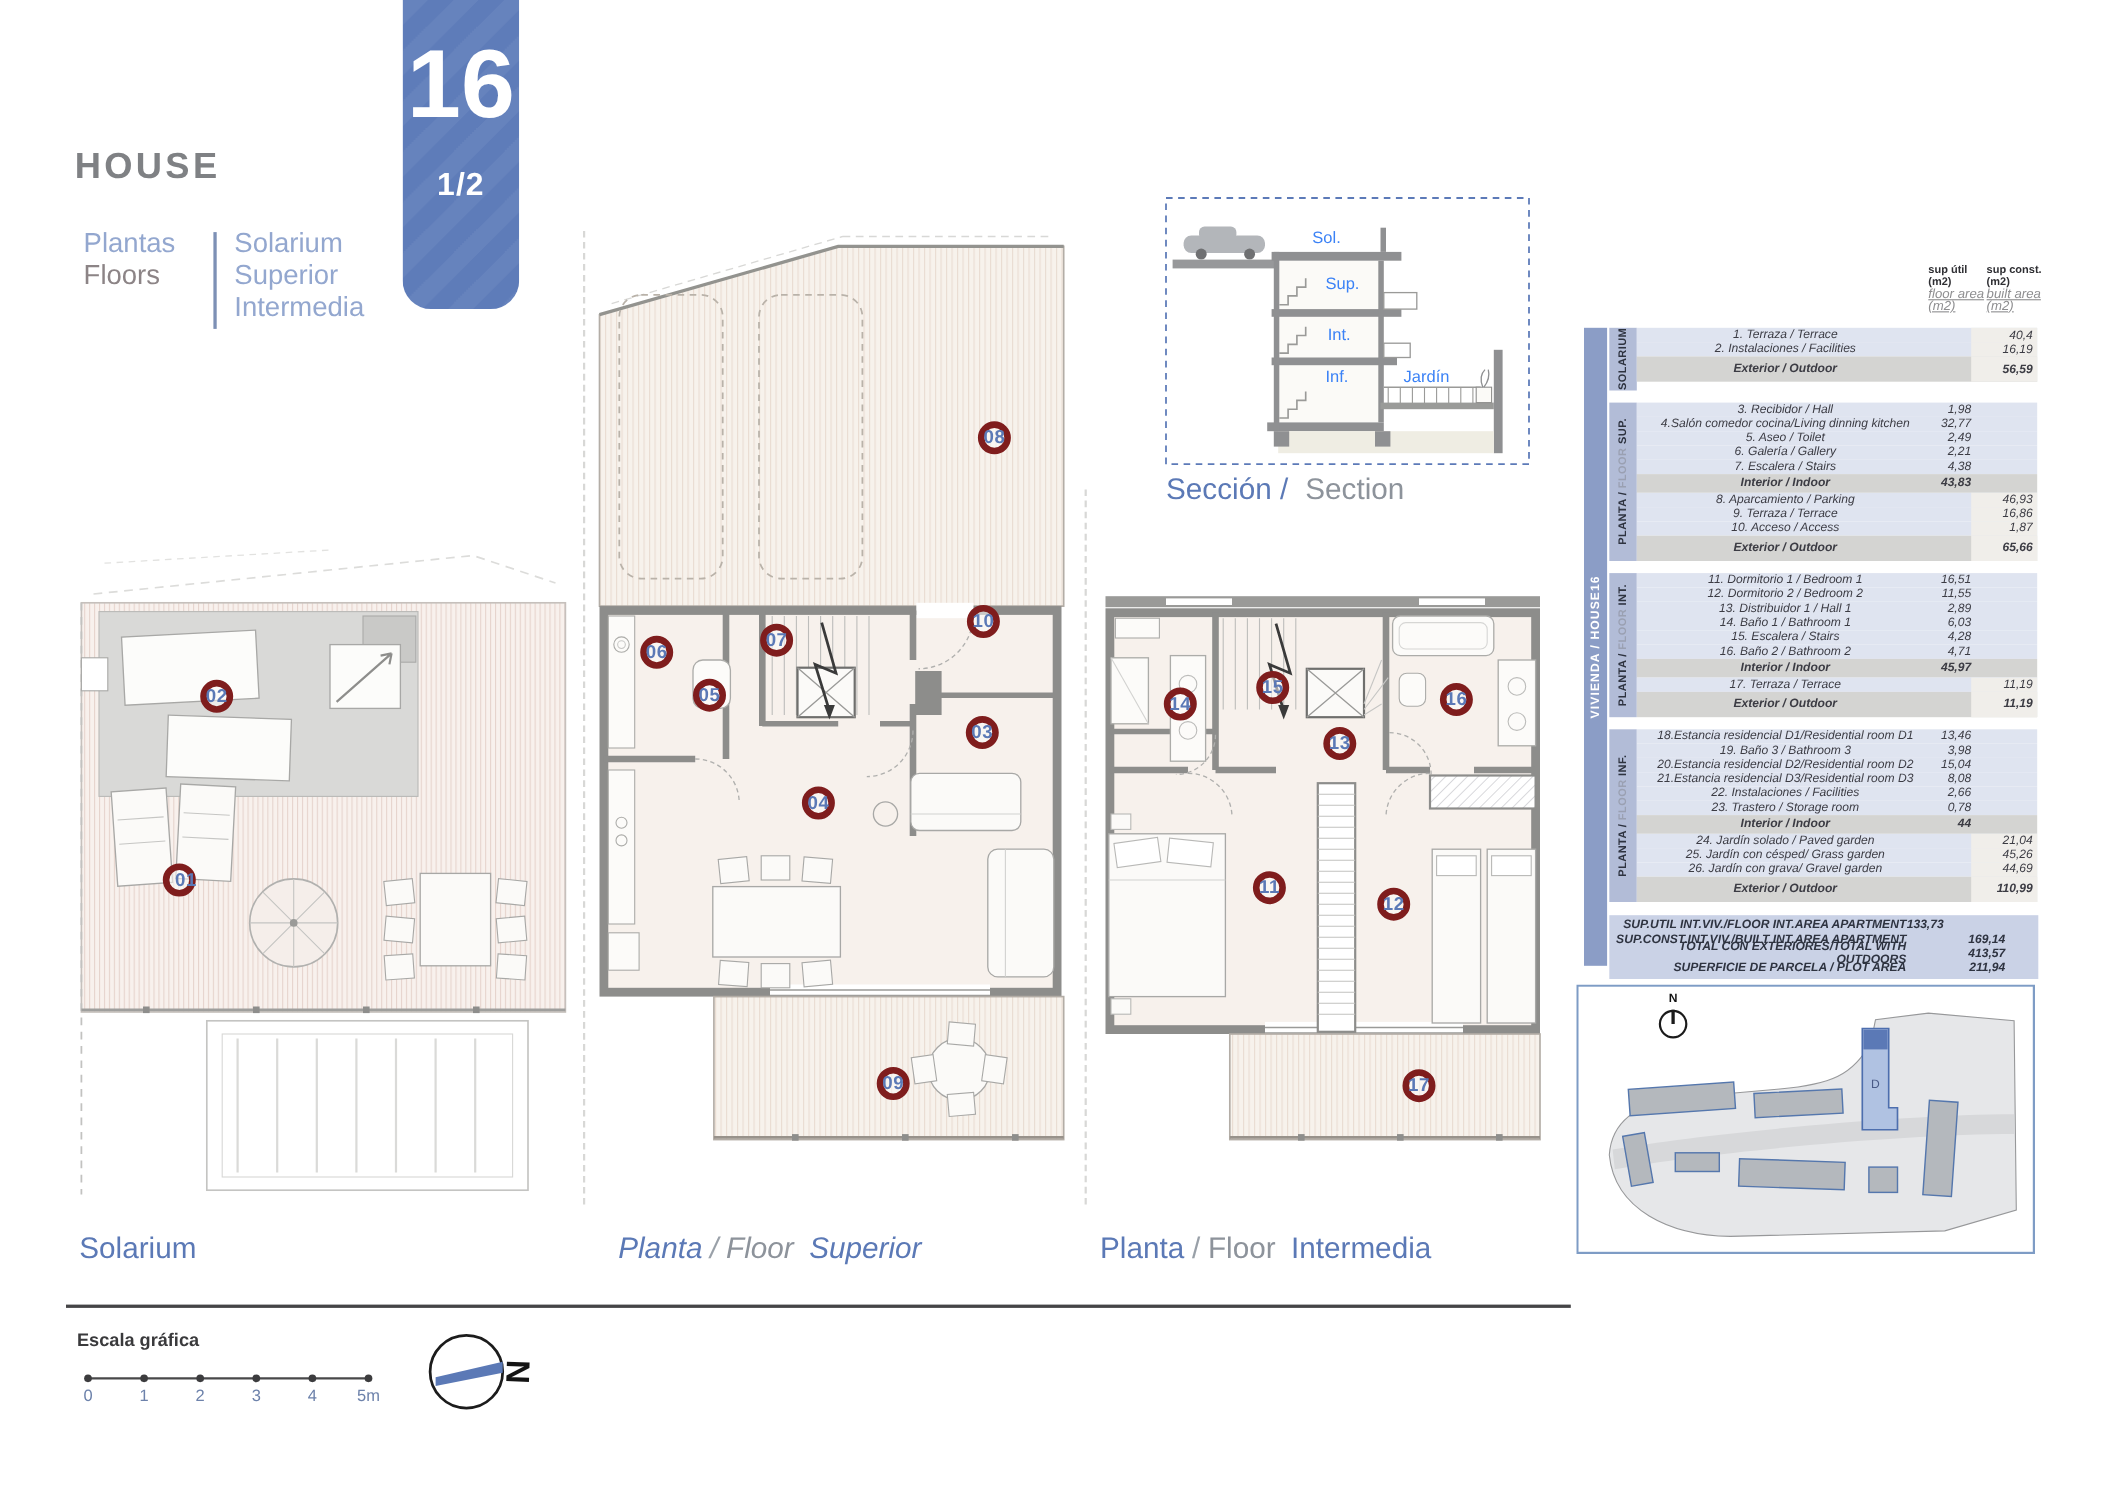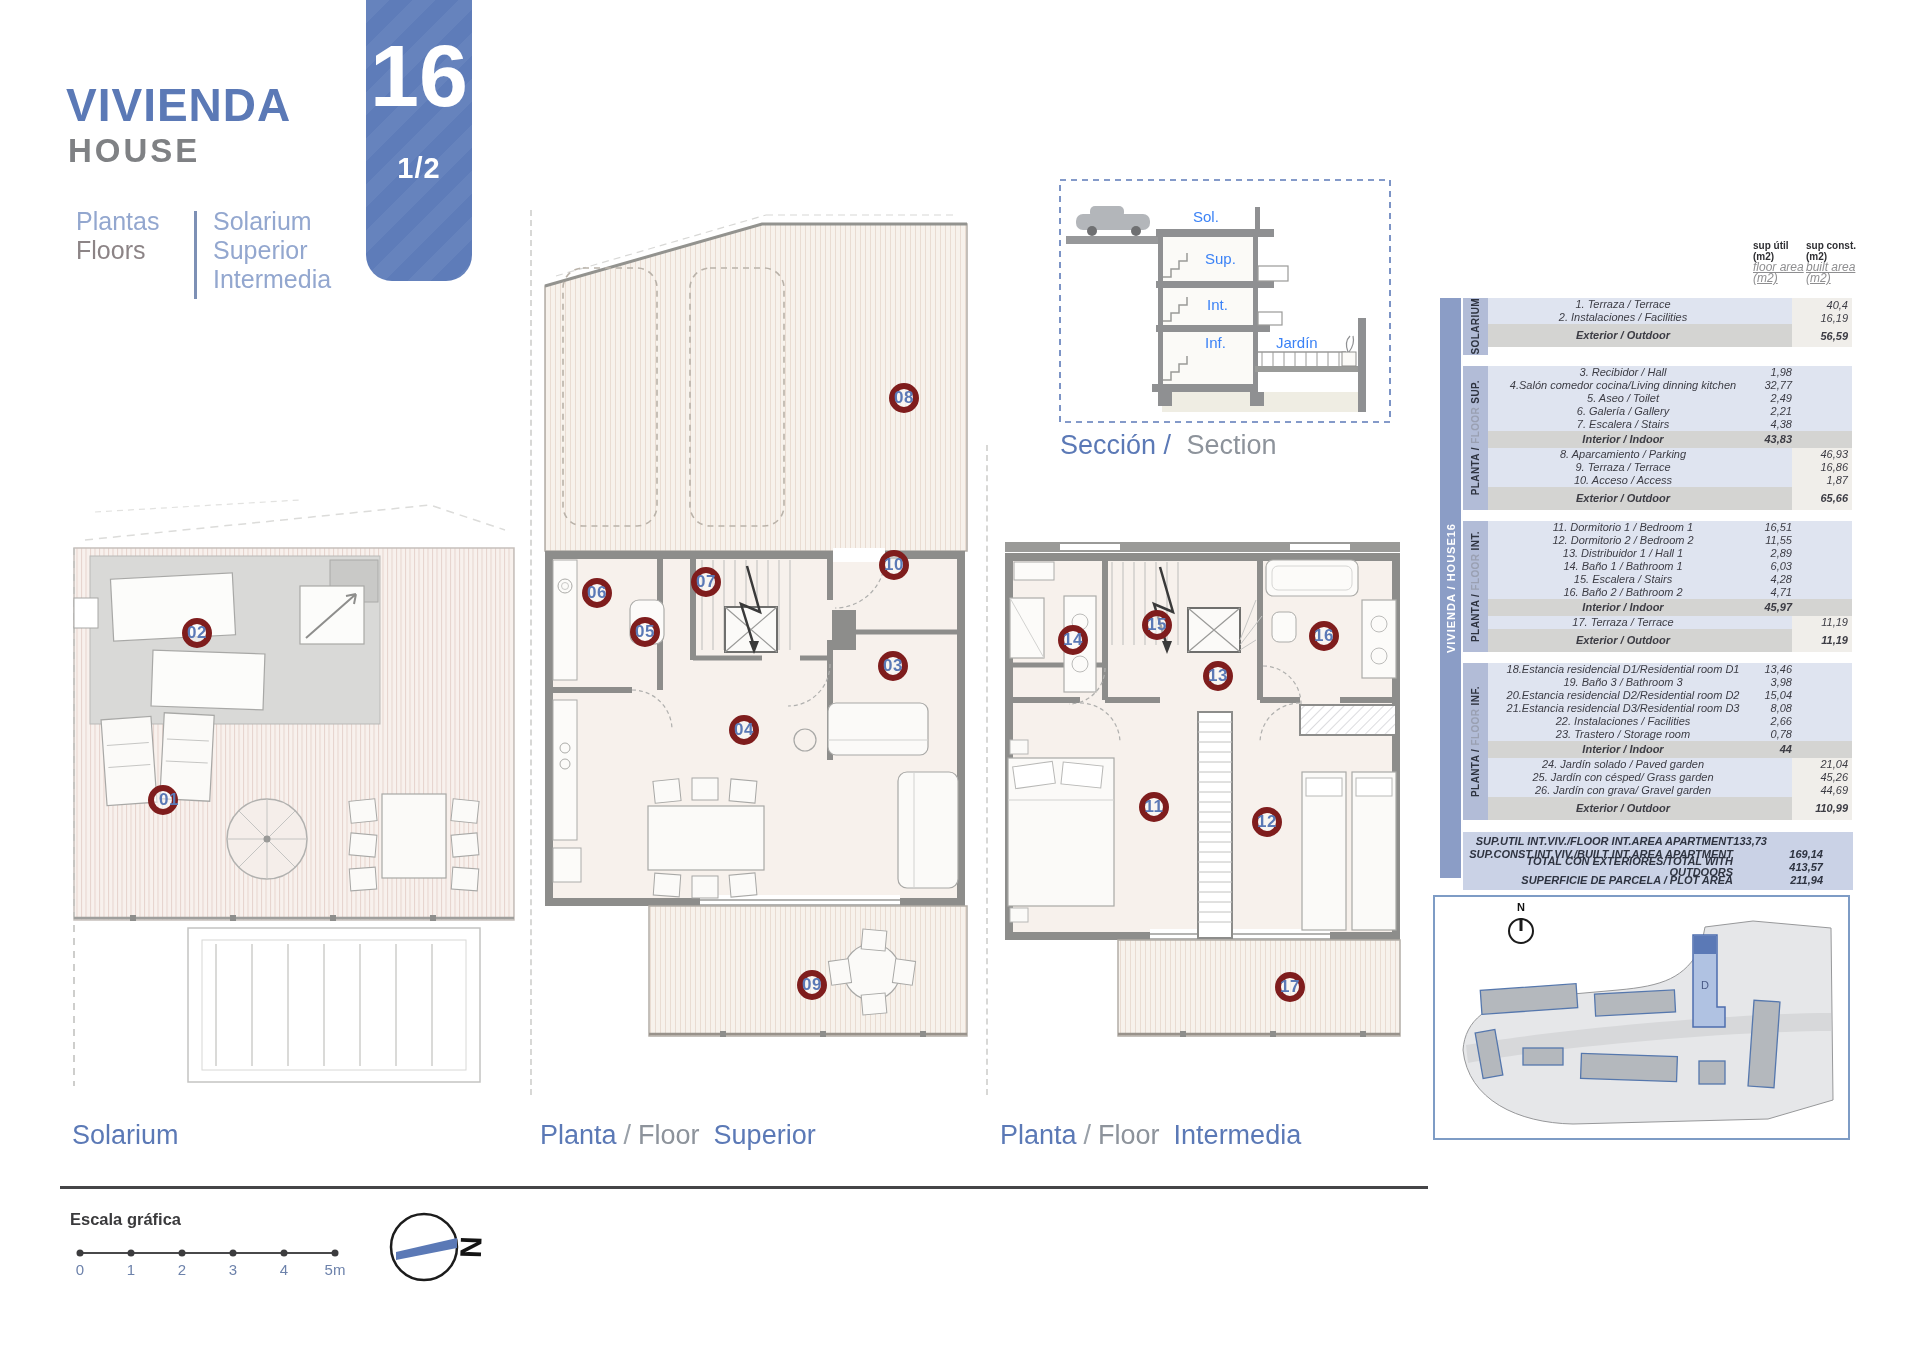--- a/index.html
+++ b/index.html
@@ -70,21 +70,20 @@
   
   .divider{position:absolute;left:60px;top:1186px;width:1368px;height:3px;background:#454547;}
   .scale-title{position:absolute;left:70px;top:1210px;font-size:16.5px;font-weight:bold;color:#3a3a3c;}
   .tick{position:absolute;top:1261px;width:40px;text-align:center;font-size:15px;color:#6d82ab;}
 </style>
 </head>
 <body>
 
 <div class="page" id="page">
 
-  <div class="title-es">VIVIENDA</div>
   <div class="title-en">HOUSE</div>
   <div class="sub-left">
     <div class="l1">Plantas</div>
     <div class="l2">Floors</div>
   </div>
   <div class="sub-vbar"></div>
   <div class="sub-right">
     <div>Solarium</div>
     <div>Superior</div>
     <div>Intermedia</div>
@@ -607,21 +606,21 @@
     <g>
       <circle cx="88" cy="36" r="12" fill="#ffffff" stroke="#1b1b1b" stroke-width="2"></circle>
       <line x1="88" y1="36" x2="88" y2="23" stroke="#1b1b1b" stroke-width="3"></line>
       <text x="84" y="16" font-size="11" font-weight="bold" fill="#111" font-family="Liberation Sans, sans-serif">N</text>
     </g>
   </svg>
 
   <div class="plan-caption" style="left:72px;">
     <span class="c-blue">Solarium</span><span class="c-sep"></span><span class="c-gray"></span><span class="c-name"></span>
   </div>
-  <div class="plan-caption" style="left:540px;">
+  <div class="plan-caption" style="left:562px;font-style:italic;">
     <span class="c-blue">Planta</span><span class="c-sep">/</span><span class="c-gray">Floor</span><span class="c-name">Superior</span>
   </div>
   <div class="plan-caption" style="left:1000px;">
     <span class="c-blue">Planta</span><span class="c-sep">/</span><span class="c-gray">Floor</span><span class="c-name">Intermedia</span>
   </div>
 
   <div class="divider"></div>
   <div class="scale-title">Escala gráfica</div>
   <svg style="position:absolute;left:60px;top:1200px;" width="460" height="110" viewBox="60 1200 460 110">
     <line x1="80" y1="1253" x2="335" y2="1253" stroke="#48484a" stroke-width="2"></line>

